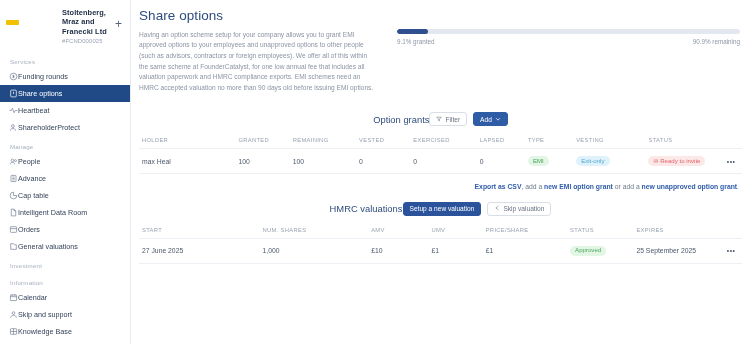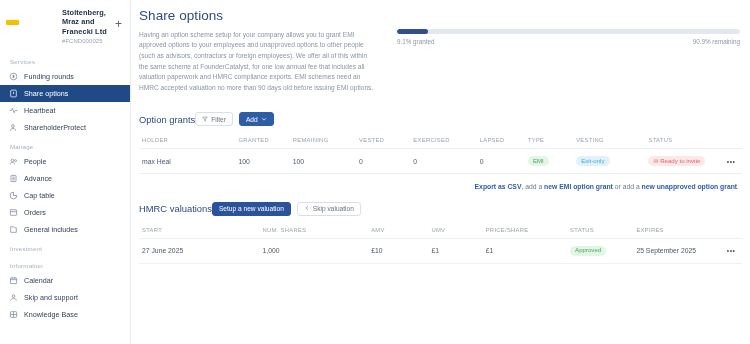--- a/index.html
+++ b/index.html
@@ -42,21 +42,21 @@
   .plus-btn {
     flex: 0 0 auto; color: #54627a; font-size: 12px; line-height: 1;
     margin-top: 10px; padding: 0 2px; cursor: pointer;
   }
 
   .nav-group-label {
     font-size: 6.2px; color: #a6b0be; padding: 7px 10px 3px 10px;
     letter-spacing: 0.03em;
   }
   .nav-item {
-    display: flex; align-items: center; gap: 6px;
+    display: flex; align-items: center; 
     height: 17px; padding: 0 9px; margin: 0;
     font-size: 7.2px; color: #34425a; cursor: pointer;
   }
   .nav-item .ico {
     width: 9px; height: 9px; flex: 0 0 9px;
     display: flex; align-items: center; justify-content: center;
     color: #7b8799;
   }
   .nav-item .ico svg { display: block; }
   .nav-item.active {
@@ -92,21 +92,21 @@
     width: 9.1%; background: #2f4f8f; border-radius: 3px;
   }
   .progress-labels {
     display: flex; justify-content: space-between;
     font-size: 6.3px; color: #8d96a6; margin-top: 4px;
   }
 
   
   .section { padding: 0 8px; margin-top: 12px; }
   .section-head {
-    display: flex; align-items: center; justify-content: flex-start;
+    display: flex; align-items: center; justify-content: center;
     padding-bottom: 7px;
   }
   .section-title {
     font-size: 9.4px; color: #2f4c7e; font-weight: normal;
   }
   .section-actions { display: flex; align-items: center; gap: 6px; }
 
   .btn {
     display: inline-flex; align-items: center; gap: 3px;
     font-size: 6.6px; border-radius: 3px; height: 14px;
@@ -231,33 +231,42 @@
       <span class="ico">
         <svg width="9" height="9" viewBox="0 0 16 16" fill="none" stroke="currentColor" stroke-width="1.3">
           <path d="M8 2a6 6 0 1 0 6 6H8V2z"></path>
         </svg>
       </span>
       <span class="nav-label">Cap table</span>
     </div>
     <div class="nav-item">
       <span class="ico">
         <svg width="9" height="9" viewBox="0 0 16 16" fill="none" stroke="currentColor" stroke-width="1.3">
+          <path d="M4 2h5l3 3v9H4z"></path>
+            <path d="M9 2v3h3"></path>
+        </svg>
+      </span>
+      <span class="nav-label">Intelligent Data Room</span>
+    </div>
+    <div class="nav-item">
+      <span class="ico">
+        <svg width="9" height="9" viewBox="0 0 16 16" fill="none" stroke="currentColor" stroke-width="1.3">
           <rect x="2.5" y="3" width="11" height="10" rx="1"></rect>
             <path d="M2.5 6.5h11"></path>
         </svg>
       </span>
       <span class="nav-label">Orders</span>
     </div>
     <div class="nav-item">
       <span class="ico">
         <svg width="9" height="9" viewBox="0 0 16 16" fill="none" stroke="currentColor" stroke-width="1.3">
           <path d="M3 3h5l2 2h3v8H3z"></path>
         </svg>
       </span>
-      <span class="nav-label">General includes</span>
+      <span class="nav-label">General valuations</span>
     </div>
 
     <div class="nav-group-label">Investment</div>
 
     <div class="nav-group-label">Information</div>
     <div class="nav-item">
       <span class="ico">
         <svg width="9" height="9" viewBox="0 0 16 16" fill="none" stroke="currentColor" stroke-width="1.3">
           <rect x="2.5" y="3.5" width="11" height="10" rx="1"></rect>
             <path d="M2.5 6.5h11M5.5 2v3M10.5 2v3"></path>

